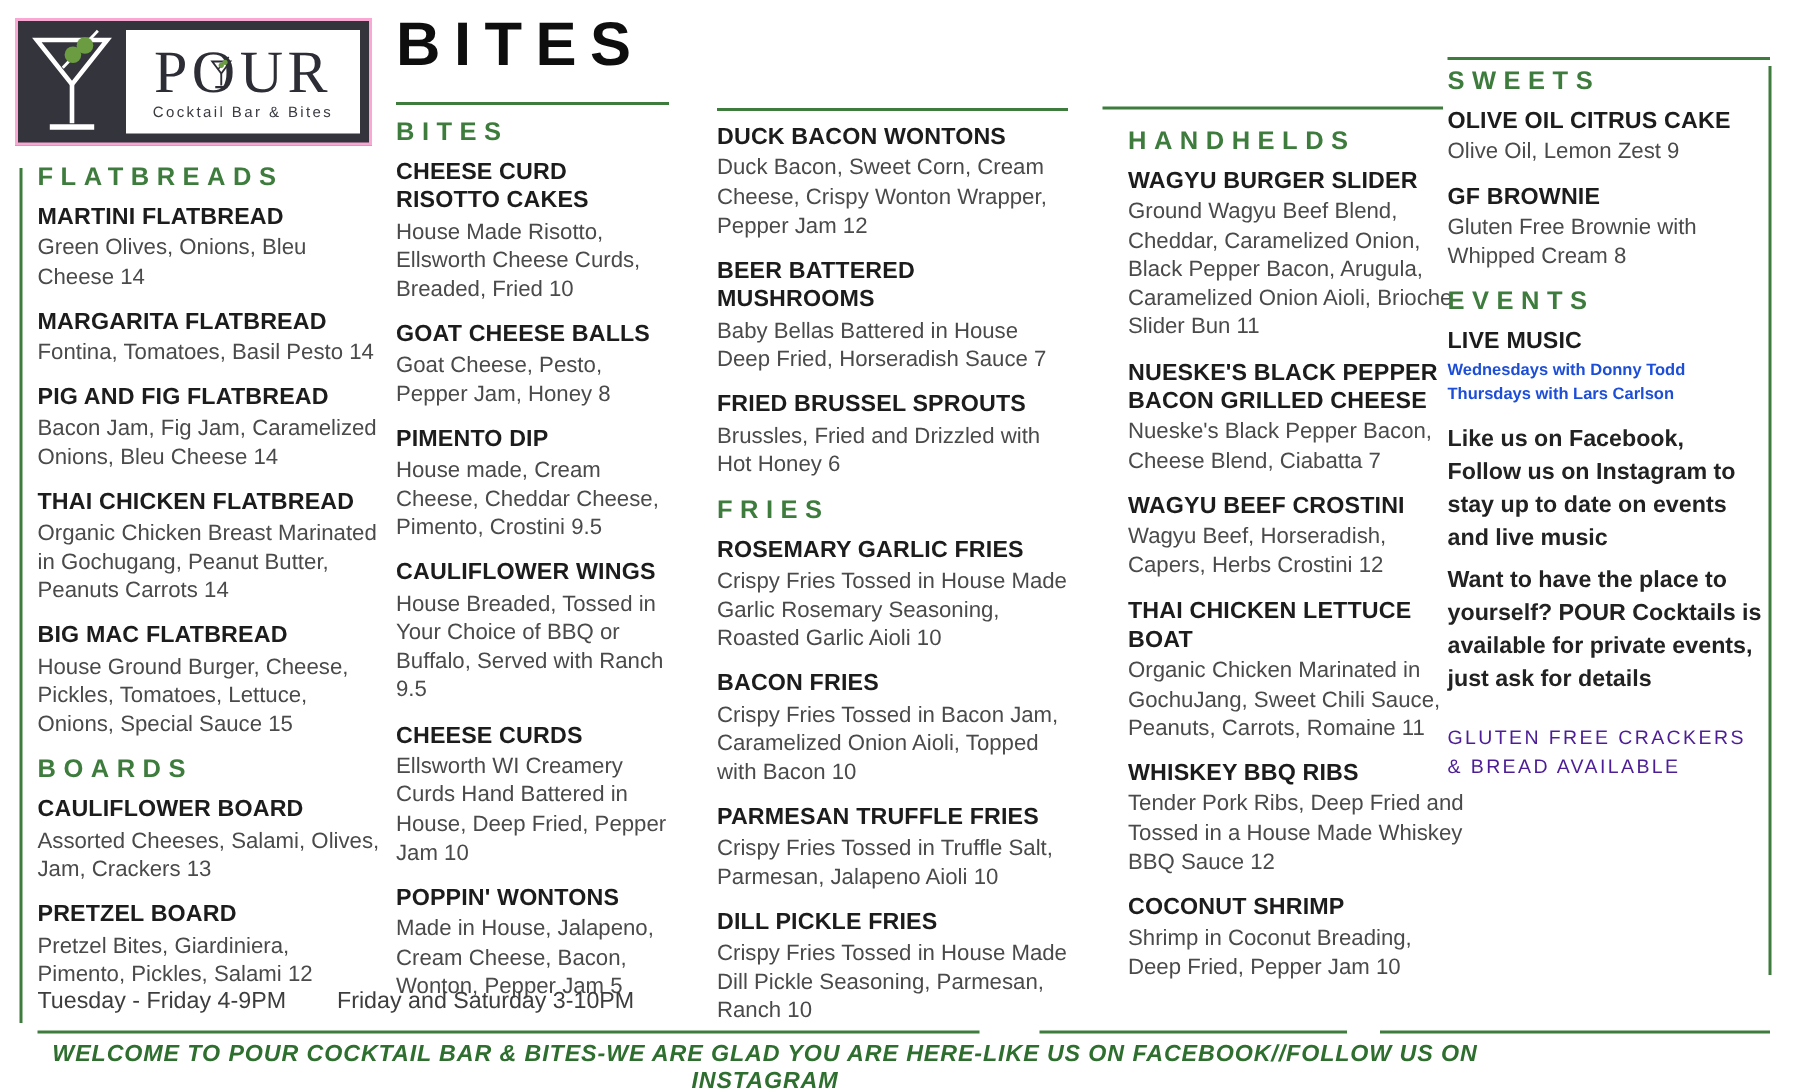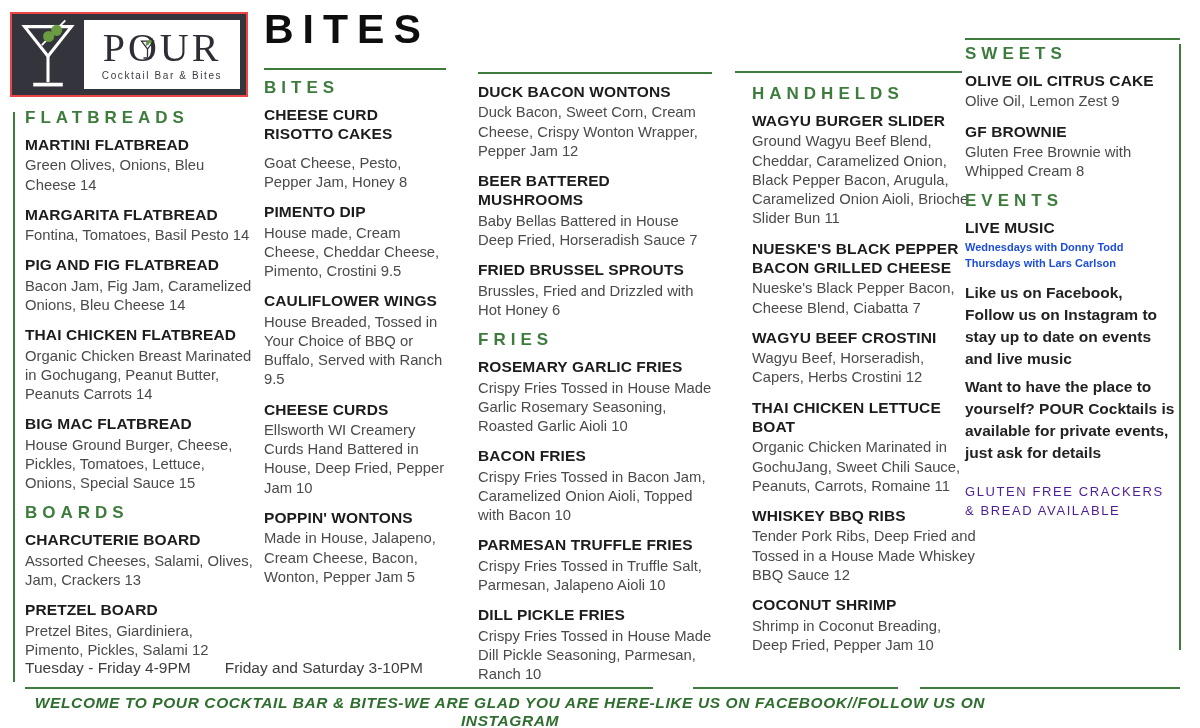--- a/index.html
+++ b/index.html
@@ -2,21 +2,21 @@
 <html><head>
 <meta charset="utf-8">
 <style>
   * { margin:0; padding:0; box-sizing:border-box; }
   html,body { width:1200px; height:728px; background:#ffffff; overflow:hidden;
               font-family:"Liberation Sans", sans-serif; }
   .page { position:relative; width:1200px; height:728px; background:#fff; }
 
   
   .logo { position:absolute; left:10px; top:12px; width:238px; height:85px;
-          background:#34343c; border:2px solid #ef4444; display:flex; align-items:center; }
+          background:#34343c; border:2px solid #f9a8d4; display:flex; align-items:center; }
   .logo-glass { width:72px; height:85px; display:flex; align-items:center; justify-content:center; }
   .logo-panel { position:relative; background:#fff; width:156px; height:69px; margin-right:6px;
                 display:flex; flex-direction:column; align-items:center; justify-content:center; }
   .logo-word { font-family:"Liberation Serif", serif; font-size:40px; line-height:1;
                color:#2d2d36; letter-spacing:3px; position:relative; }
   .logo-mini-martini { position:absolute; left:36px; top:9px; pointer-events:none; }
   .logo-tag { font-size:10px; color:#3a3a42; letter-spacing:1.6px; margin-top:2px;text-align:right; }
 
   
   .big-title { position:absolute; left:264px; top:6px; font-size:41px; font-weight:800;
@@ -109,35 +109,37 @@
     <div class="item">
         <div class="item-name">THAI CHICKEN FLATBREAD</div>
         <div class="item-desc">Organic Chicken Breast Marinated in Gochugang, Peanut Butter, Peanuts Carrots 14</div>
       </div>
     <div class="item">
         <div class="item-name">BIG MAC FLATBREAD</div>
         <div class="item-desc">House Ground Burger, Cheese, Pickles, Tomatoes, Lettuce, Onions, Special Sauce 15</div>
       </div>
     <div class="sec-title sec-gap">BOARDS</div>
     <div class="item">
-        <div class="item-name">CHARCUTERIE BOARD</div>
+        <div class="item-name">CAULIFLOWER BOARD</div>
         <div class="item-desc">Assorted Cheeses, Salami,  Olives, Jam, Crackers 13</div>
       </div>
     <div class="item">
         <div class="item-name">PRETZEL BOARD</div>
         <div class="item-desc">Pretzel Bites, Giardiniera, Pimento, Pickles, Salami 12</div>
       </div>
   </div>
 
   <div class="col" style="left:264px; top:78px; width:186px;">
     <div class="sec-title">BITES</div>
     <div class="item">
         <div class="item-name">CHEESE CURD RISOTTO CAKES</div>
-      </div>
-    <div class="item">
+        <div class="item-desc">House Made Risotto, Ellsworth Cheese Curds, Breaded, Fried 10</div>
+      </div>
+    <div class="item">
+        <div class="item-name">GOAT CHEESE BALLS</div>
         <div class="item-desc">Goat Cheese, Pesto, Pepper Jam, Honey 8</div>
       </div>
     <div class="item">
         <div class="item-name">PIMENTO DIP</div>
         <div class="item-desc">House made, Cream Cheese, Cheddar Cheese, Pimento, Crostini 9.5</div>
       </div>
     <div class="item">
         <div class="item-name">CAULIFLOWER WINGS</div>
         <div class="item-desc">House Breaded, Tossed in Your Choice of BBQ or Buffalo, Served with Ranch 9.5</div>
       </div>

